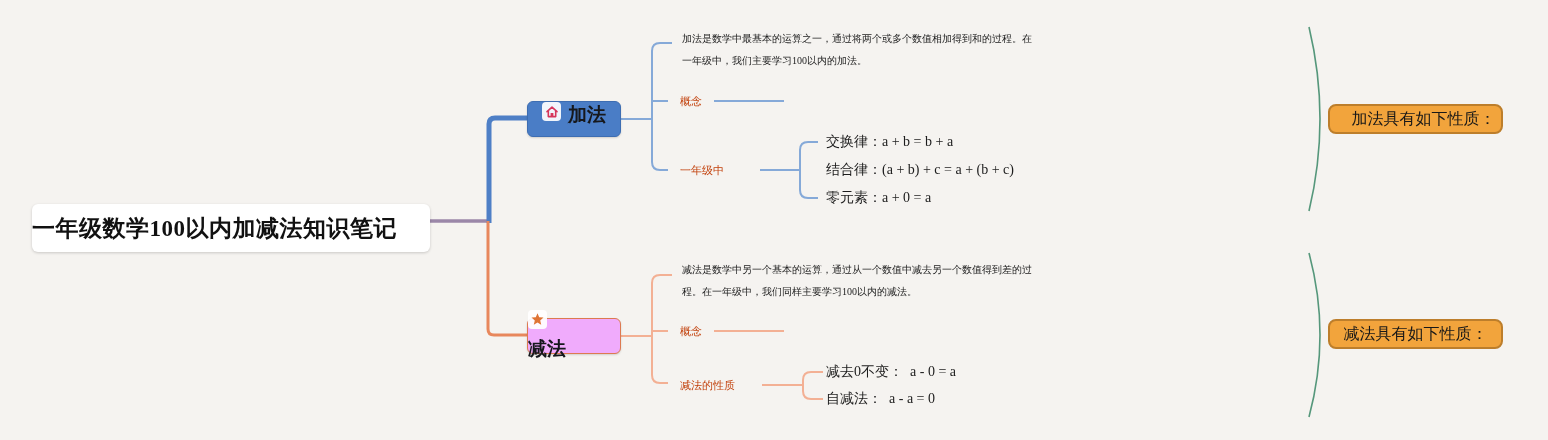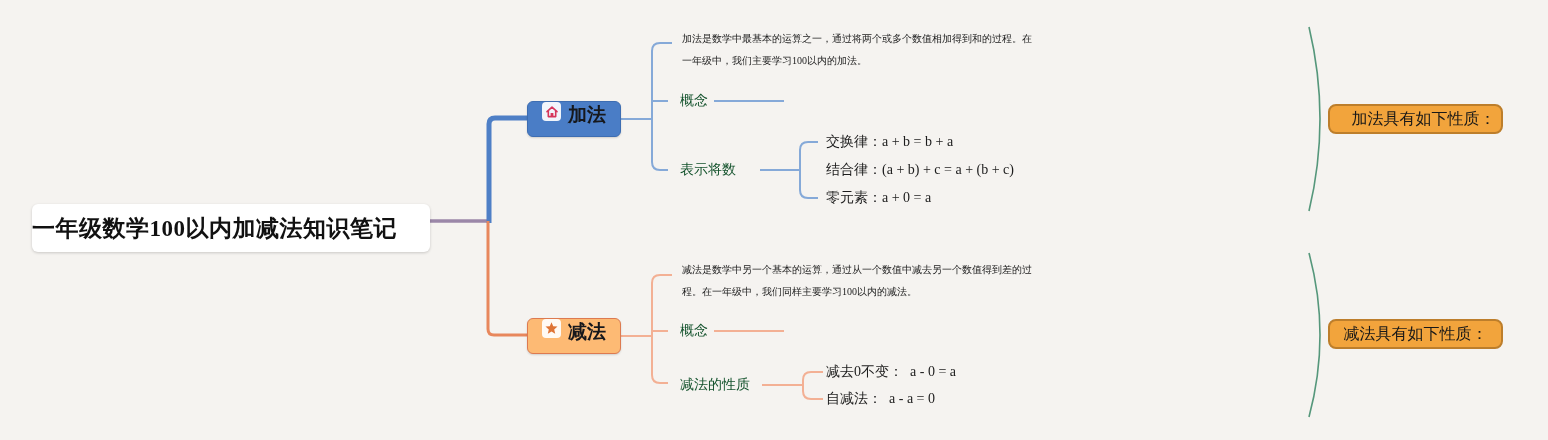--- a/index.html
+++ b/index.html
@@ -29,36 +29,36 @@
 
   
   .branch-node {
     width: 94px; height: 36px; left: 527px;
     border-radius: 6px;
     display: flex; align-items: flex-start; justify-content: center; gap: 7px;
     font-size: 19px; font-weight: 600; color: #16181c;
     box-shadow: 0 1px 2px rgba(0,0,0,0.15);
   }
   .branch-node.add { top: 101px; background: #4A7DC6; border: 1px solid #3D6DB2; }
-  .branch-node.sub { top: 318px; background: #fdba74; border: 1px solid #DD7A50; }
+  .branch-node.sub { top: 318px; background: #f0abfc; border: 1px solid #DD7A50; flex-direction: column; }
 
   .node-icon {
     width: 19px; height: 19px; border-radius: 4px;
     background: rgba(255,255,255,0.92);
     display: flex; align-items: center; justify-content: center;
     flex: 0 0 auto;
   }
 
   
   .textblock {
     font-size: 10px; line-height: 22px; white-space: pre-line;
     color: #1c1c1c;
   }
   .sublabel {
-    font-size: 14px; line-height: 22px; color: #14532d;
+    font-size: 11px; line-height: 22px; color: #c2410c;
   }
   .propitem {
     font-size: 14px; line-height: 22px; color: #1c1c1c; white-space: pre;
   }
 
   
   .callout {
     left: 1328px; width: 175px; height: 30px;
     background: #F2A43C;
     border: 2px solid #BD7E2B;
@@ -131,21 +131,21 @@
     </span>
     <span>减法</span>
   </div>
 
   <div class="abs textblock" style="left:682px; top:28px; width:520px;">加法是数学中最基本的运算之一，通过将两个或多个数值相加得到和的过程。在
 一年级中，我们主要学习100以内的加法。</div>
 
   <div class="abs sublabel" style="left:680px; top:90px;">概念</div>
 
 
-  <div class="abs sublabel" style="left:680px; top:159px;">表示将数</div>
+  <div class="abs sublabel" style="left:680px; top:159px;">一年级中</div>
 
   <div class="abs propitem" style="left:826px; top:159px;">结合律：(a + b) + c = a + (b + c)</div>
   <div class="abs propitem" style="left:826px; top:131px;">交换律：a + b = b + a</div>
   <div class="abs propitem" style="left:826px; top:187px;">零元素：a + 0 = a</div>
 
   <div class="abs callout add">
     <span>加法具有如下性质：</span>
   </div>
 
   <div class="abs textblock" style="left:682px; top:259px; width:520px;">减法是数学中另一个基本的运算，通过从一个数值中减去另一个数值得到差的过

